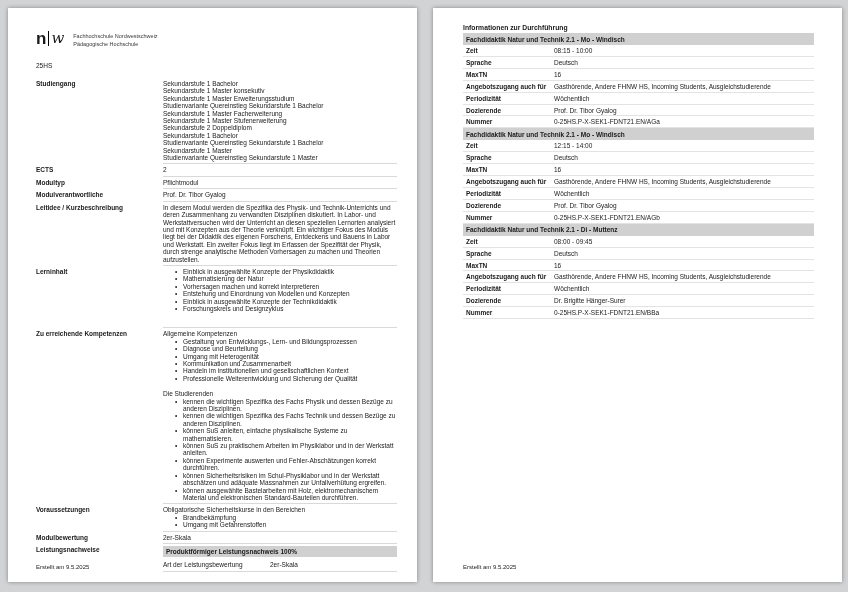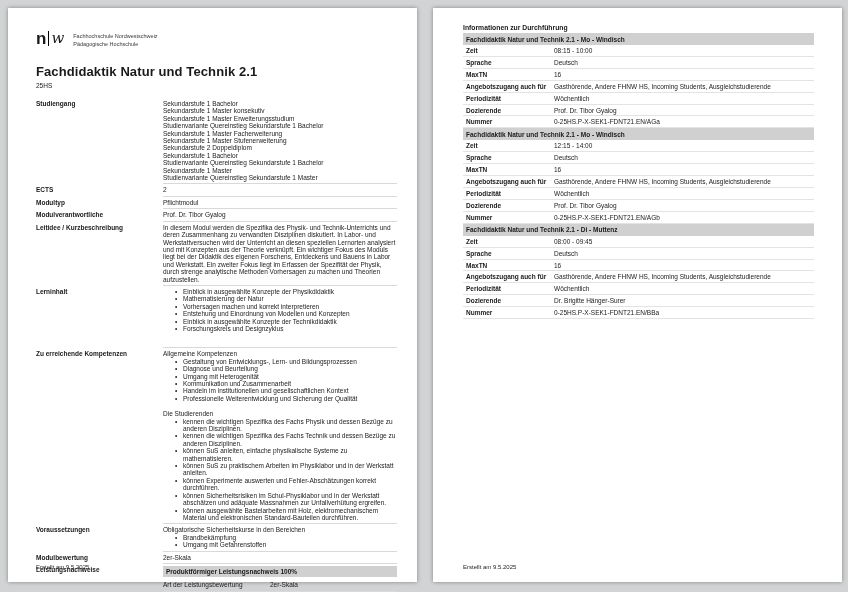--- a/index.html
+++ b/index.html
@@ -68,21 +68,20 @@
         <span class="logo-n">n</span>
         <span class="logo-bar"></span>
         <span class="logo-w">w</span>
       </div>
       <div class="logo-text">
         <div>Fachhochschule Nordwestschweiz</div>
         <div>Pädagogische Hochschule</div>
       </div>
     </div>
 
-    <div class="doc-title">Fachdidaktik Natur und Technik 2.1</div>
     <div class="semester">25HS</div>
 
     <div class="mtable" id="left-rows">
         <div class="row">
           <div class="row-label">Studiengang</div>
           <div class="row-value">
             <div class="line">Sekundarstufe 1 Bachelor</div>
             <div class="line">Sekundarstufe 1 Master konsekutiv</div>
             <div class="line">Sekundarstufe 1 Master Erweiterungsstudium</div>
             <div class="line">Studienvariante Quereinstieg Sekundarstufe 1 Bachelor</div>

